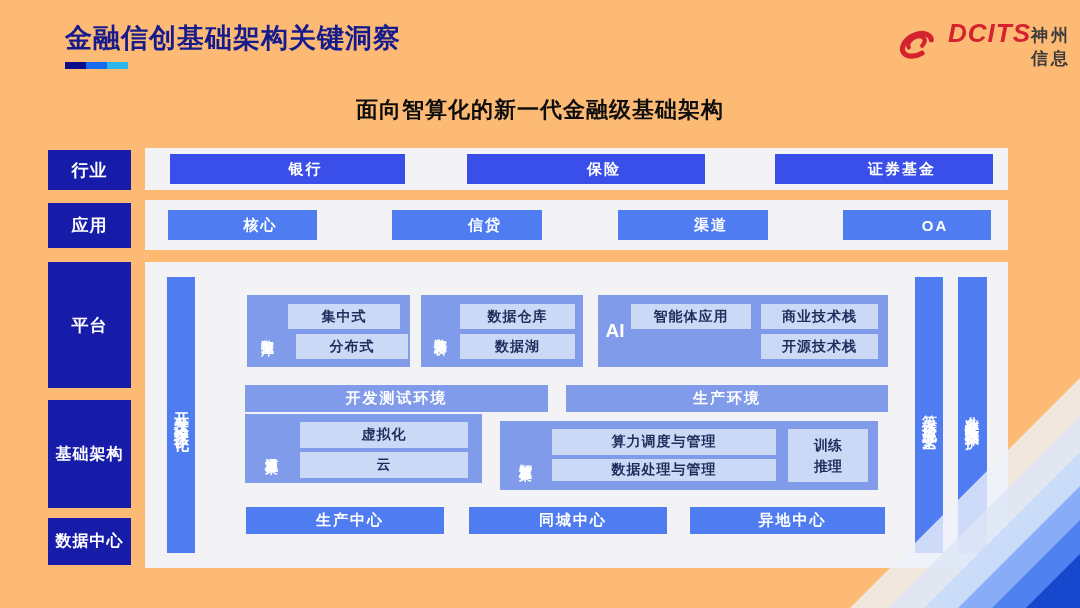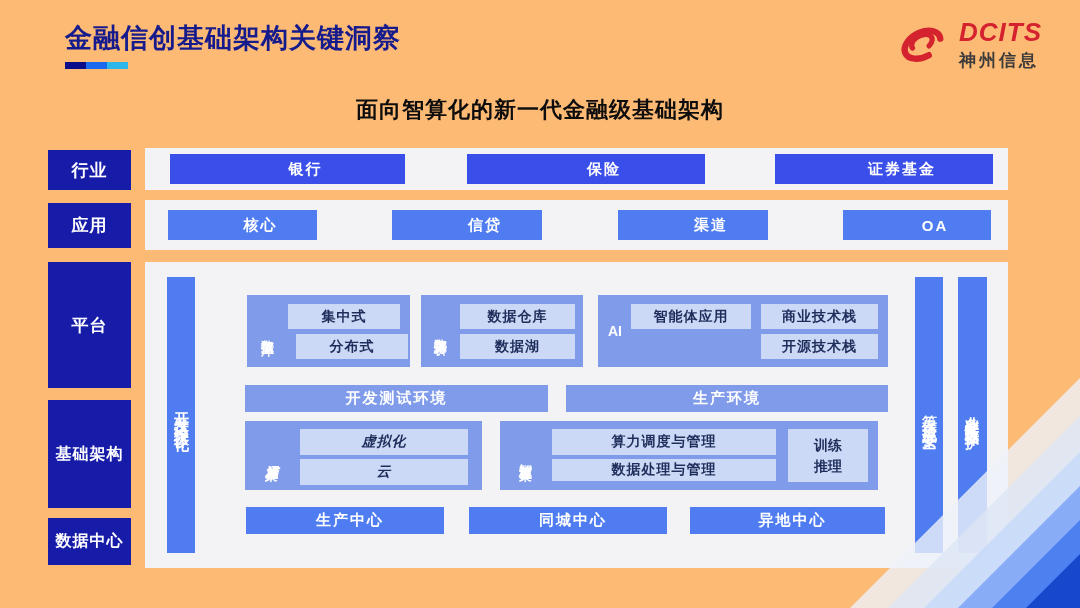--- a/index.html
+++ b/index.html
@@ -9,21 +9,21 @@
 
   
   .title { position:absolute; left:65px; top:20px; font-size:27px; font-weight:700;
            color:#151A8C; letter-spacing:1px; }
   .title-underline { position:absolute; left:65px; top:62px; width:63px; height:7px; display:flex; }
   .title-underline span { width:21px; height:7px; }
   .u1 { background:#0A0C8A; } .u2 { background:#1A6AEF; } .u3 { background:#2BB7EA; }
 
   .logo { position:absolute; left:893px; top:16px; display:flex; align-items:center; gap:8px; }
   .logo-mark { width:58px; height:58px; }
-  .logo-texts { display:flex; flex-direction:column; align-items:flex-start; }
+  .logo-texts { display:flex; flex-direction:row; align-items:flex-start; }
   .logo-brand { font-size:26px; font-weight:700; font-style:italic; color:#D4232F; letter-spacing:1px; line-height:1; }
   .logo-company { font-size:17px; font-weight:700; color:#3B3B3B; letter-spacing:3px; margin-top:4px; }
 
   .subtitle { position:absolute; left:0; right:0; top:95px; text-align:center;
               font-size:22px; font-weight:700; color:#0D0D0D; letter-spacing:1px; }
 
   
   .side-label { position:absolute; left:48px; width:83px; background:#161CA8; color:#fff;
                 font-weight:700; font-size:17px; display:flex; align-items:center;
                 justify-content:center; letter-spacing:1px; }
@@ -61,29 +61,29 @@
   .panel .plabel .vtext { font-size:13px; letter-spacing:1px; }
   .litebox { position:absolute; background:#CBD9F7; color:#1F2D5A; font-size:14px;
              font-weight:700; display:flex; align-items:center; justify-content:center;
              letter-spacing:1px; }
 
   .p-db { left:102px; top:33px; width:163px; height:72px; }
   .p-db .plabel { width:40px; }
   .p-an { left:276px; top:33px; width:162px; height:72px; }
   .p-an .plabel { width:38px; }
   .p-ai { left:453px; top:33px; width:290px; height:72px; }
-  .p-ai .plabel { width:34px; font-size:14px; font-weight:700; }
+  .p-ai .plabel { width:34px; font-size:19px; font-weight:700; }
 
   .envbar { position:absolute; top:123px; height:27px; background:#7F9BE9; color:#fff;
             font-weight:700; font-size:15px; display:flex; align-items:center;
             justify-content:center; letter-spacing:2px; }
   .env-dev { left:100px; width:303px; }
   .env-prod { left:421px; width:322px; }
 
-  .p-gen { left:100px; top:159px; width:237px; height:69px;font-style:italic; }
+  .p-gen { left:100px; top:152px; width:237px; height:69px; }
   .p-gen .plabel { width:52px; }
   .p-int { left:355px; top:159px; width:378px; height:69px; }
   .p-int .plabel { width:50px; }
   .train-box { position:absolute; left:288px; top:8px; width:80px; height:53px;
                background:#CBD9F7; color:#1F2D5A; font-size:14px; font-weight:700;
                display:flex; align-items:center; justify-content:center; text-align:center; }
   .train-box span { display:block; width:34px; line-height:1.45; }
 
   .centerbar { position:absolute; top:245px; height:27px; background:#4F7DF1; color:#fff;
                font-weight:700; font-size:15px; display:flex; align-items:center;

